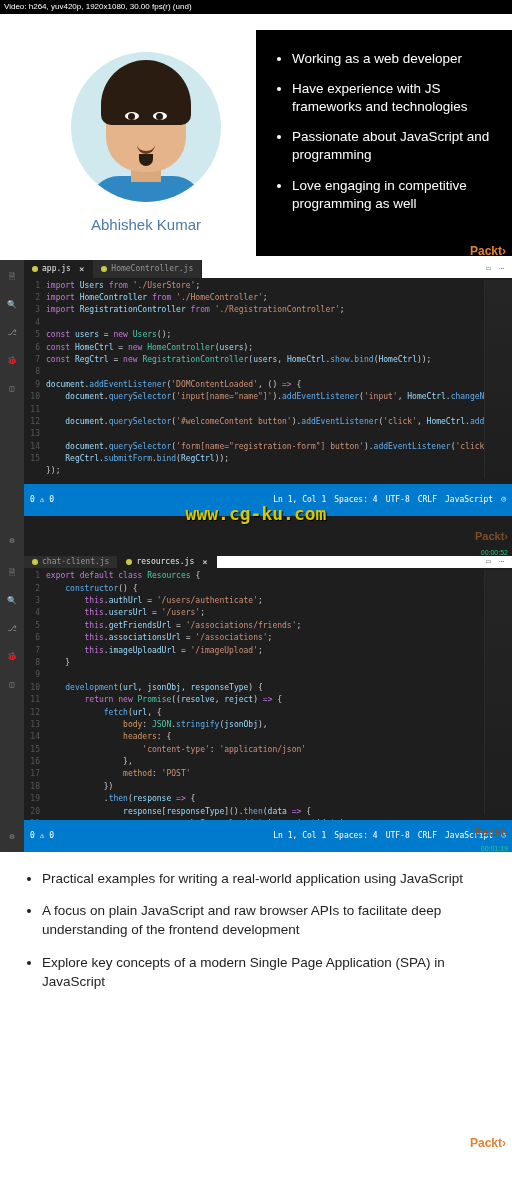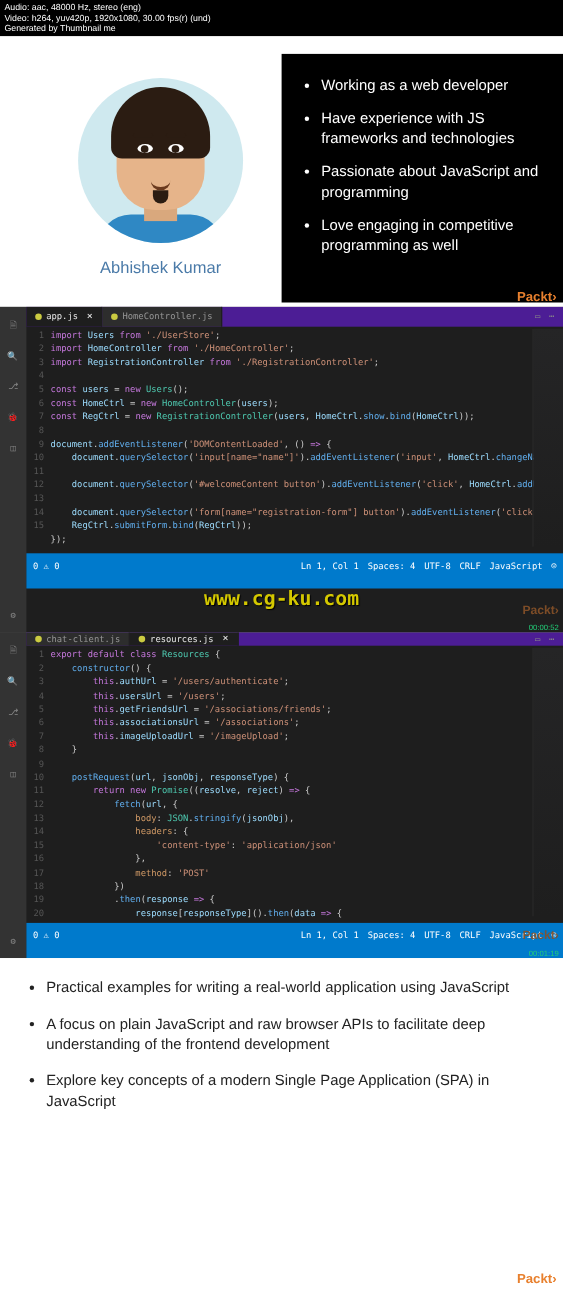--- a/index.html
+++ b/index.html
@@ -31,60 +31,58 @@
   .packt { position:absolute; right:6px; bottom:2px; color:#e8802e; font-size:12px; font-weight:600; }
   .packt .gt { color:#e8802e; font-weight:900; }
   .timecode { position:absolute; right:4px; bottom:-9px; color:#2c7; font-size:7px; }
 
   
   .vsc { position:relative; background:#1e1e1e; color:#ccc; font-family:Consolas,monospace; font-size:8px; display:flex; }
   .vsc .activity { width:24px; background:#333333; display:flex; flex-direction:column; align-items:center; gap:14px; padding-top:10px; color:#888; }
   .vsc .activity span { display:block; width:14px; height:14px; text-align:center; line-height:14px; cursor:pointer; }
   .vsc .activity .bottom { margin-top:auto; margin-bottom:8px; }
   .vsc .main { flex:1; display:flex; flex-direction:column; min-width:0; }
-  .vsc .tabs { display:flex; background:#4c1d95; font-size:8px; height:18px; align-items:stretch; }
+  .vsc .tabs { display:flex; background:#ffffff; font-size:8px; height:18px; align-items:stretch; }
   .vsc .tab { display:flex; align-items:center; padding:0 8px; gap:4px; color:#969696; background:#2d2d2d; border-right:1px solid #1e1e1e; }
   .vsc .tab.active { background:#1e1e1e; color:#e8e8e8; }
   .vsc .tab .dot { width:6px; height:6px; border-radius:50%; background:#cbcb41; }
   .vsc .tab .x { margin-left:4px; font-size:9px; }
   .vsc .tabs-right { margin-left:auto; display:flex; align-items:center; gap:8px; padding:0 8px; color:#888; }
   .gutter { width:22px; text-align:right; color:#555; padding-right:6px; user-select:none; }
   .code { display:flex; padding:2px 0 6px 0; overflow:hidden; position:relative; }
   .code-lines { flex:1; white-space:pre; line-height:1.55; min-width:0; }
   .gutter-lines { white-space:pre; line-height:1.55; }
   .kw { color:#c678dd; }
   .fn { color:#61afef; }
   .str { color:#ce9178; }
   .id { color:#9cdcfe; }
   .cls { color:#4ec9b0; }
   .prop { color:#d19a66; }
   .minimap { width:28px; background:linear-gradient(#252526,#1e1e1e); border-left:1px solid #2a2a2a; }
-  .statusbar { background:#007acc; color:#fff; font-size:8px; display:flex; align-items:flex-end; padding:16px 6px; height:13px; gap:8px; }
+  .statusbar { background:#007acc; color:#fff; font-size:8px; display:flex; align-items:center; padding:16px 6px; height:13px; gap:8px; }
   .statusbar .left { display:flex; gap:8px; }
   .statusbar .right { margin-left:auto; display:flex; gap:8px; }
-  .watermark { position:absolute; bottom:20px; left:0; right:0; text-align:center; color:#d4c800; font-size:18px; font-weight:700; text-shadow:1px 1px 1px #000; pointer-events:none; }
+  .watermark { position:absolute; bottom:32px; left:0; right:0; text-align:center; color:#d4c800; font-size:18px; font-weight:700; text-shadow:1px 1px 1px #000; pointer-events:none; }
   .packt-vsc { position:absolute; right:4px; bottom:14px; color:#885228; opacity:.9; font-size:11px; font-weight:700; font-family:"Segoe UI",Arial,sans-serif; }
   .vsc .timecode2 { position:absolute; right:4px; bottom:0; color:#2c7; font-size:7px; font-family:"Segoe UI",Arial,sans-serif; }
 
   
   .slide-kf { background:#fff; }
   .kf-header { background:#5b5b5b; color:#fff; text-align:center; font-size:17px; padding:8px 0; }
   .kf-body { padding:18px 20px 48px 42px; font-size:13.5px; color:#222; }
   .kf-body li { margin-bottom:14px; line-height:1.4; list-style:disc; }
   .kf-wrap { position:relative; }
   .kf-packt { position:absolute; right:6px; bottom:2px; color:#e8802e; font-size:12px; font-weight:600; }
   .kf-time { position:absolute; right:4px; bottom:-9px; color:#2c7; font-size:7px; }
 </style>
 </head>
 <body>
 
 <div class="meta">
-  <div>Audio: aac, 48000 Hz, stereo (eng)</div>
   <div>Video: h264, yuv420p, 1920x1080, 30.00 fps(r) (und)</div>
-  <div>Generated by Thumbnail me</div>
 </div>
 
 <div class="slide-profile" style="position:relative">
   <div class="profile-left">
     <div class="avatar-wrap">
       <div class="avatar-shirt"></div>
         <div class="avatar-neck"></div>
       <div class="avatar-face"></div>
         <div class="avatar-hair"></div>
       <div class="avatar-brow l"></div>
@@ -248,21 +246,21 @@
         </div>
       <div class="code-lines"><span class="kw">export</span> <span class="kw">default</span> <span class="kw">class</span> <span class="cls">Resources</span> {
     <span class="fn">constructor</span>() {
         <span class="kw">this</span>.<span class="id">authUrl</span> = <span class="str">'/users/authenticate'</span>;
         <span class="kw">this</span>.<span class="id">usersUrl</span> = <span class="str">'/users'</span>;
         <span class="kw">this</span>.<span class="id">getFriendsUrl</span> = <span class="str">'/associations/friends'</span>;
         <span class="kw">this</span>.<span class="id">associationsUrl</span> = <span class="str">'/associations'</span>;
         <span class="kw">this</span>.<span class="id">imageUploadUrl</span> = <span class="str">'/imageUpload'</span>;
     }
 
-    <span class="fn">postRequest</span>(<span class="id">url</span>, <span class="id">jsonObj</span>, <span class="id">responseType</span>) {
+    <span class="fn">development</span>(<span class="id">url</span>, <span class="id">jsonObj</span>, <span class="id">responseType</span>) {
         <span class="kw">return</span> <span class="kw">new</span> <span class="cls">Promise</span>((<span class="id">resolve</span>, <span class="id">reject</span>) <span class="kw">=&gt;</span> {
             <span class="fn">fetch</span>(<span class="id">url</span>, {
                 <span class="prop">body</span>: <span class="cls">JSON</span>.<span class="fn">stringify</span>(<span class="id">jsonObj</span>),
                 <span class="prop">headers</span>: {
                     <span class="str">'content-type'</span>: <span class="str">'application/json'</span>
                 },
                 <span class="prop">method</span>: <span class="str">'POST'</span>
             })
             .<span class="fn">then</span>(<span class="id">response</span> <span class="kw">=&gt;</span> {
                 <span class="id">response</span>[<span class="id">responseType</span>]().<span class="fn">then</span>(<span class="id">data</span> <span class="kw">=&gt;</span> {

